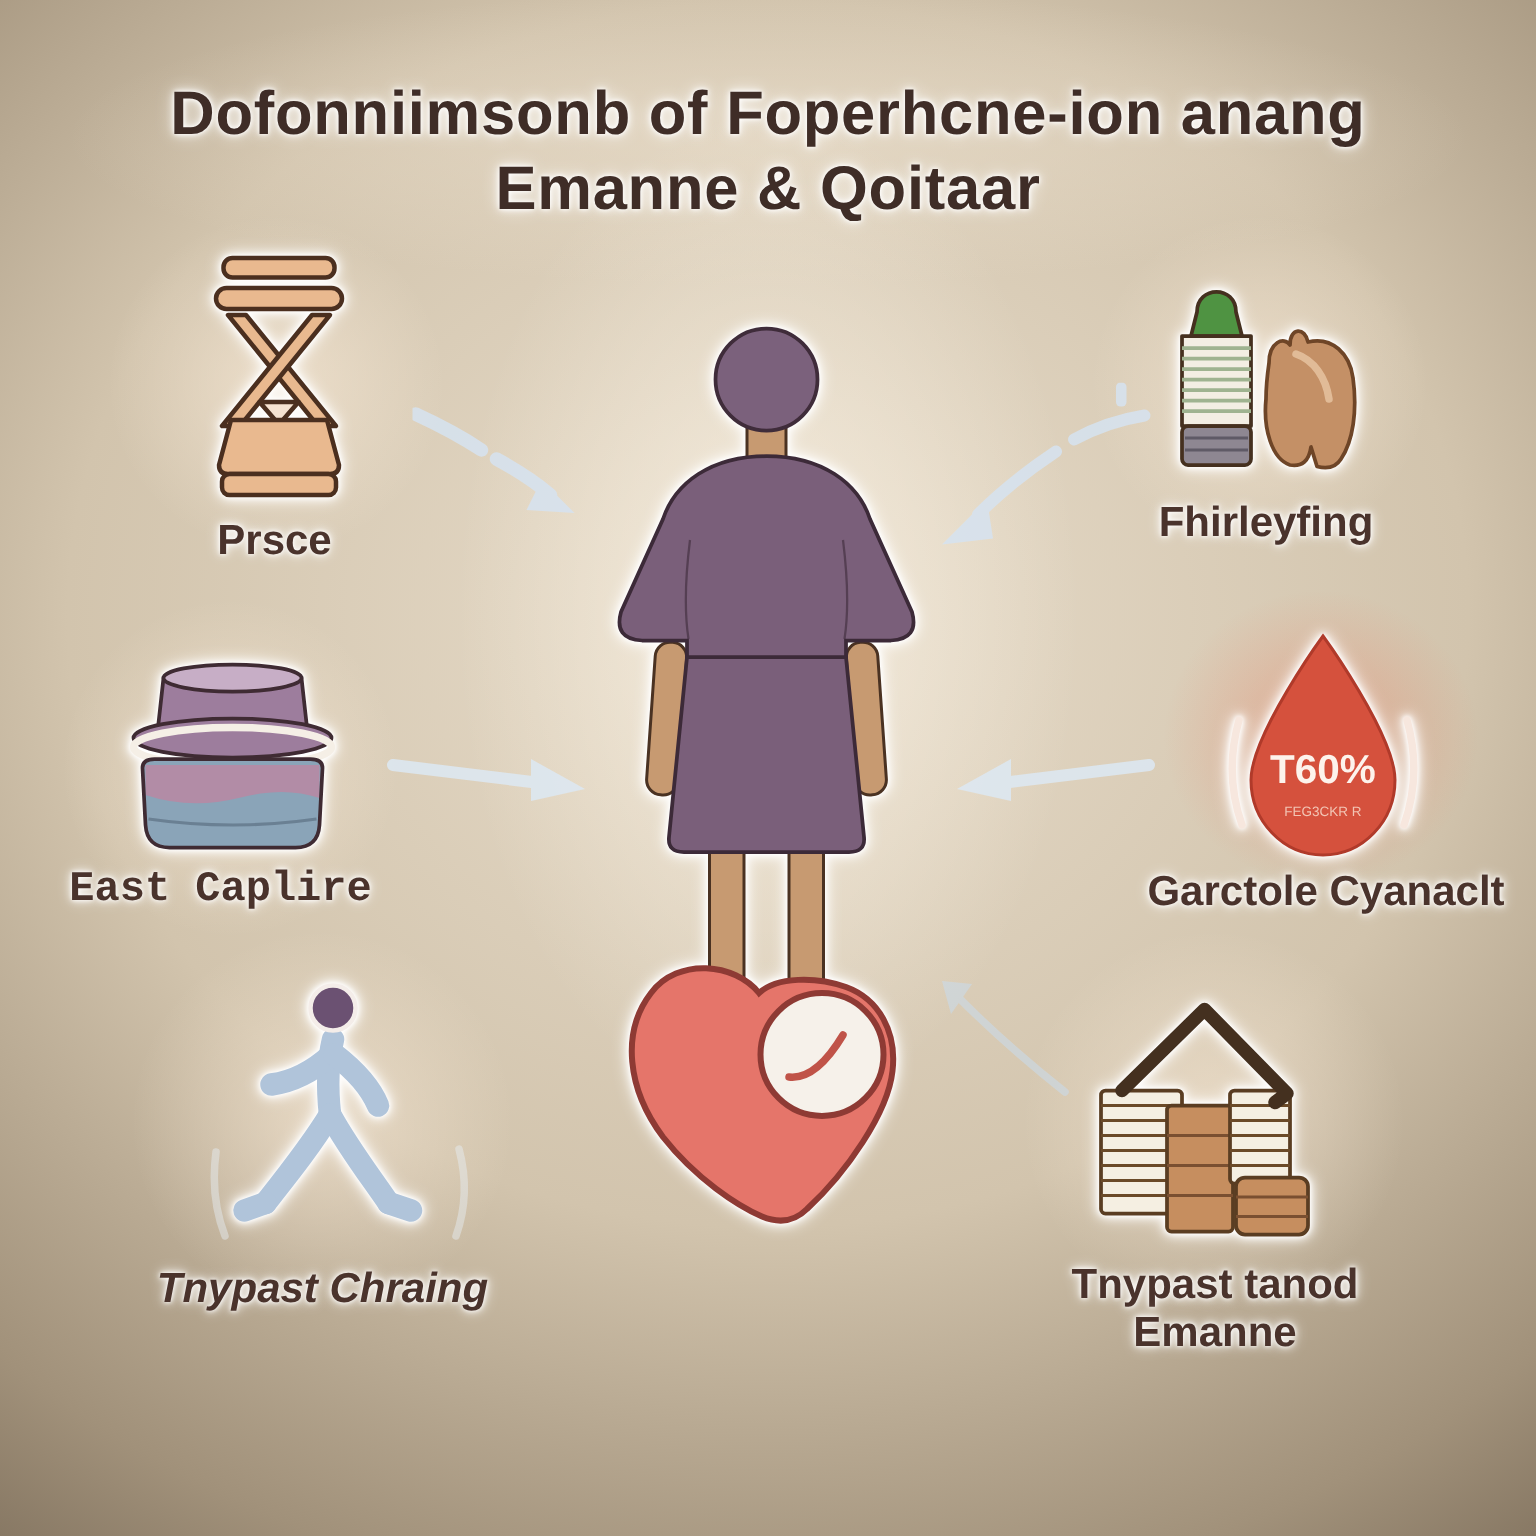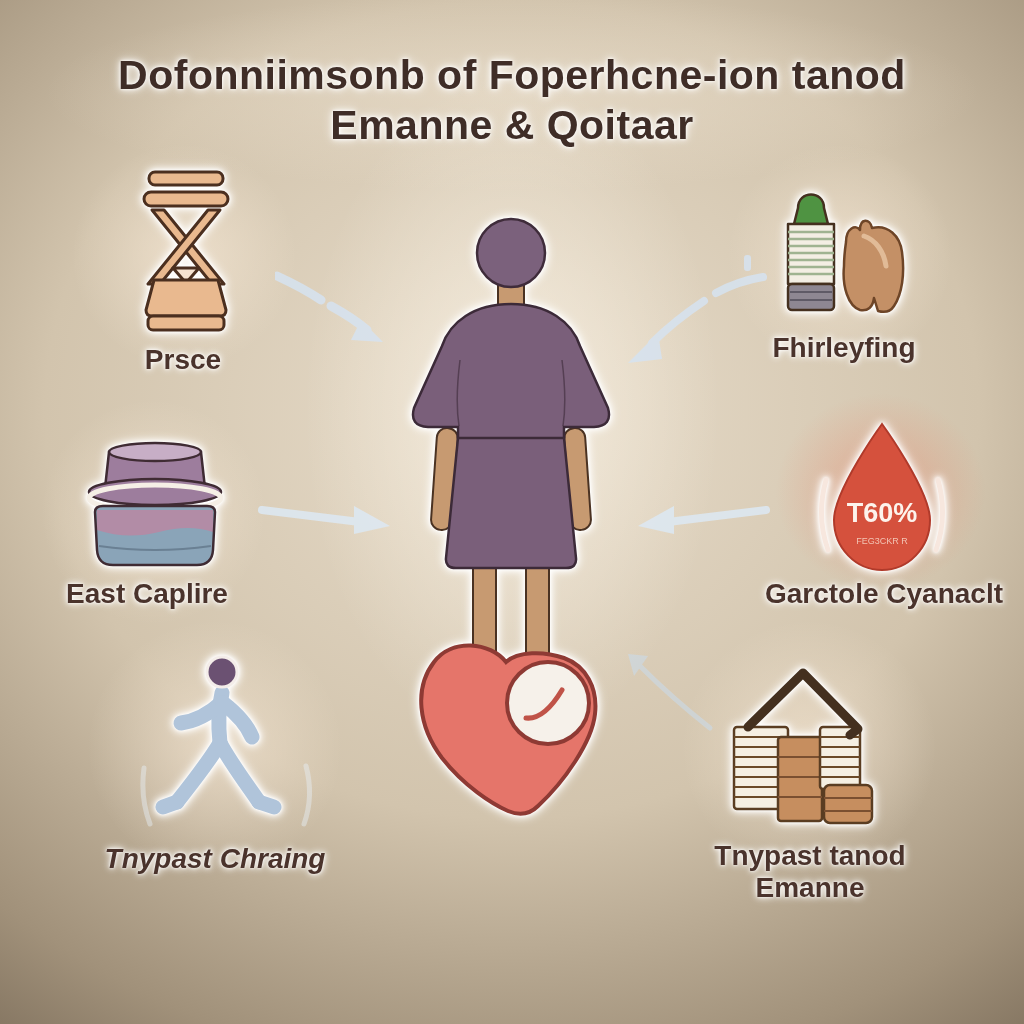--- a/index.html
+++ b/index.html
@@ -29,21 +29,21 @@
     color:#4a332c;font-weight:600;font-size:28px;white-space:nowrap;
     text-shadow:0 0 3px #fff,0 0 6px #fff,0 0 10px rgba(255,255,255,.75);
   }
   .sticker{filter:drop-shadow(0 0 1.5px #fff) drop-shadow(0 0 3px #fff) drop-shadow(0 0 5px rgba(255,255,255,.75));}
   .arrow{position:absolute;opacity:.85;}
   svg{display:block;position:absolute;}
 </style>
 </head>
 <body>
 
-<div class="title" style="top:52px;">Dofonniimsonb of Foperhcne-ion tanod</div>
+<div class="title" style="top:52px;">Dofonniimsonb of Foperhcne-ion anang</div>
 <div class="title" style="top:102px;">Emanne &amp; Qoitaar</div>
 
 <svg class="sticker" style="left:140px;top:170px;" width="92" height="168" viewBox="0 0 92 168">
   <g fill="#e9b98f" stroke="#4b2f1f" stroke-width="3" stroke-linejoin="round">
     <rect x="9" y="2" width="74" height="13" rx="6"></rect>
     <rect x="4" y="22" width="84" height="14" rx="7"></rect>
     <polygon points="12,40 24,40 84,114 72,114"></polygon>
     <polygon points="80,40 68,40 8,114 20,114"></polygon>
     <polygon points="33,98 59,98 46,113" fill="#f6e3d1"></polygon>
     <path d="M14,110 L78,110 L86,140 Q86,146 80,146 L12,146 Q6,146 6,140 Z"></path>
@@ -55,21 +55,21 @@
 <svg class="sticker" style="left:85px;top:438px;" width="140" height="135" viewBox="0 0 140 135">
   <path d="M24,14 L20,50 L120,50 L116,14 Z" fill="#9d7d9d" stroke="#3f2b33" stroke-width="2.5"></path>
   <ellipse cx="70" cy="14" rx="46" ry="9" fill="#c7aec6" stroke="#3f2b33" stroke-width="2.5"></ellipse>
   <ellipse cx="70" cy="54" rx="66" ry="13" fill="#9d7d9d" stroke="#3f2b33" stroke-width="2.5"></ellipse>
   <ellipse cx="70" cy="60" rx="66" ry="13" fill="none" stroke="#f5efe6" stroke-width="5"></ellipse>
   <path d="M10,74 Q10,68 18,68 L122,68 Q130,68 130,74 L128,112 Q127,127 112,127 L28,127 Q13,127 12,112 Z" fill="#8aa4b8"></path>
   <path d="M12,72 L128,72 L128,94 Q104,86 74,94 Q42,102 12,92 Z" fill="#b28ca6"></path>
   <path d="M14,108 Q70,116 126,108" fill="none" stroke="#5d7183" stroke-width="2" opacity=".7"></path>
   <path d="M10,74 Q10,68 18,68 L122,68 Q130,68 130,74 L128,112 Q127,127 112,127 L28,127 Q13,127 12,112 Z" fill="none" stroke="#3f2b33" stroke-width="2.5"></path>
 </svg>
-<div class="label" style="left:147px;top:578px;">East Caplire</div>
+<div class="label" style="left:147px;top:578px;font-family:Liberation Mono, monospace;">East Caplire</div>
 
 <svg class="sticker" style="left:148px;top:655px;" width="135" height="185" viewBox="0 0 135 185">
   <g stroke="#b0c4da" stroke-width="15" stroke-linecap="round" fill="none">
     <path d="M74,38 C70,55 70,70 72,88"></path>
     <path d="M73,48 C62,58 48,66 33,68"></path>
     <path d="M75,48 C88,58 99,70 104,82"></path>
     <path d="M72,88 C60,108 44,128 29,147"></path>
     <path d="M72,88 C84,110 98,128 111,147"></path>
     <path d="M29,147 L15,152"></path>
     <path d="M111,147 L126,152"></path>

